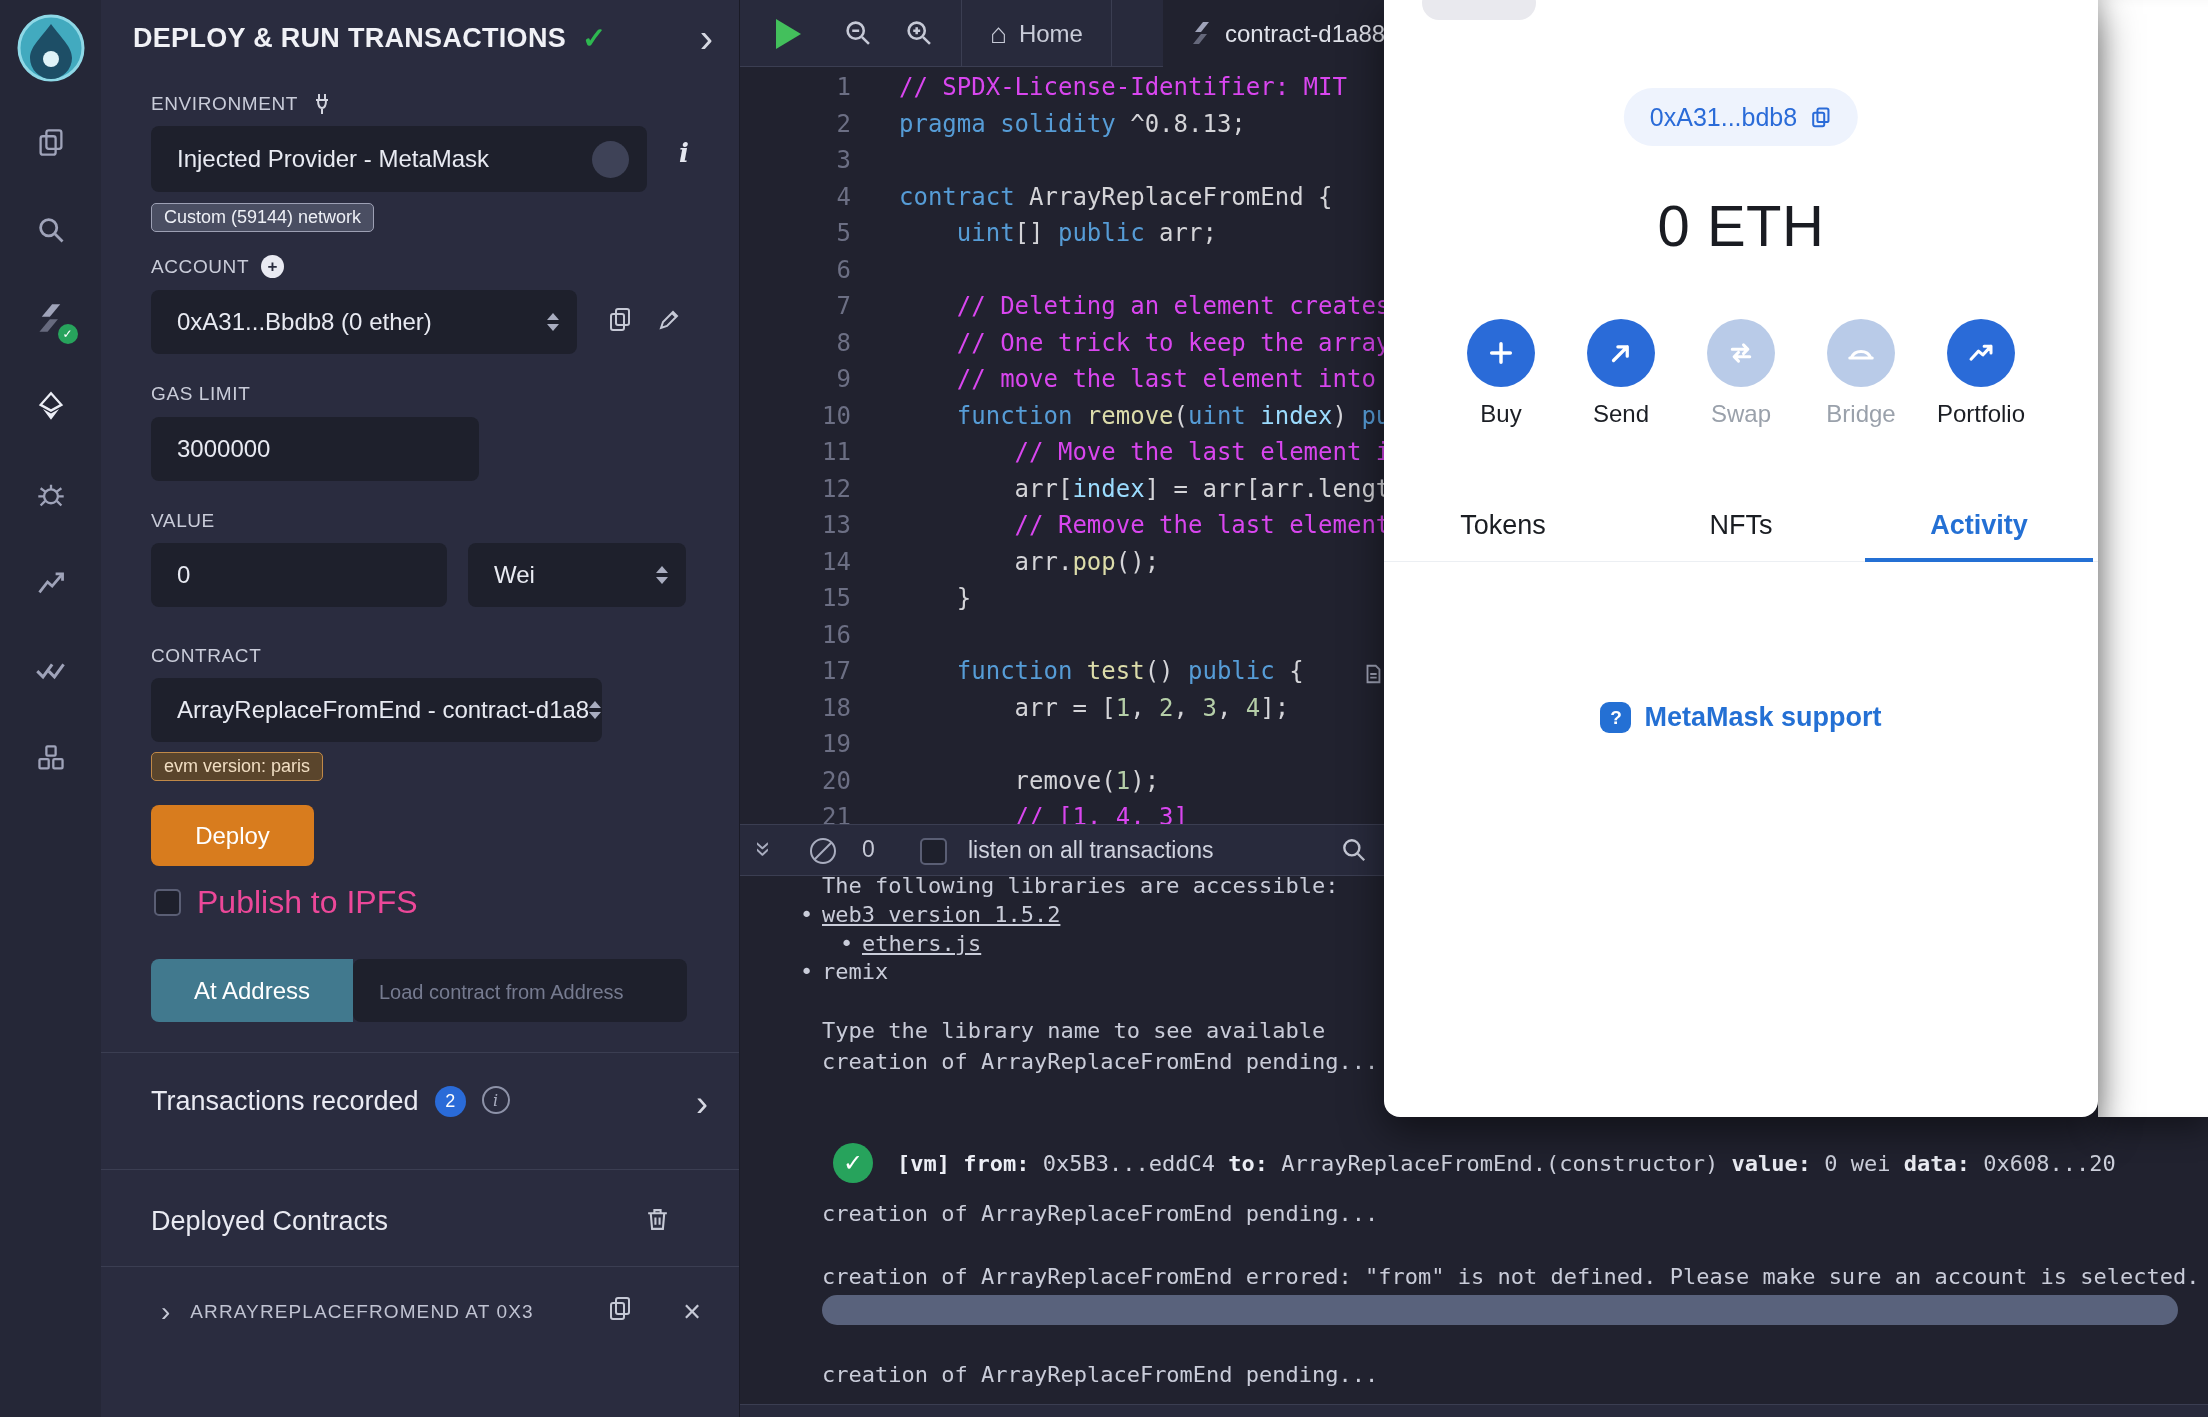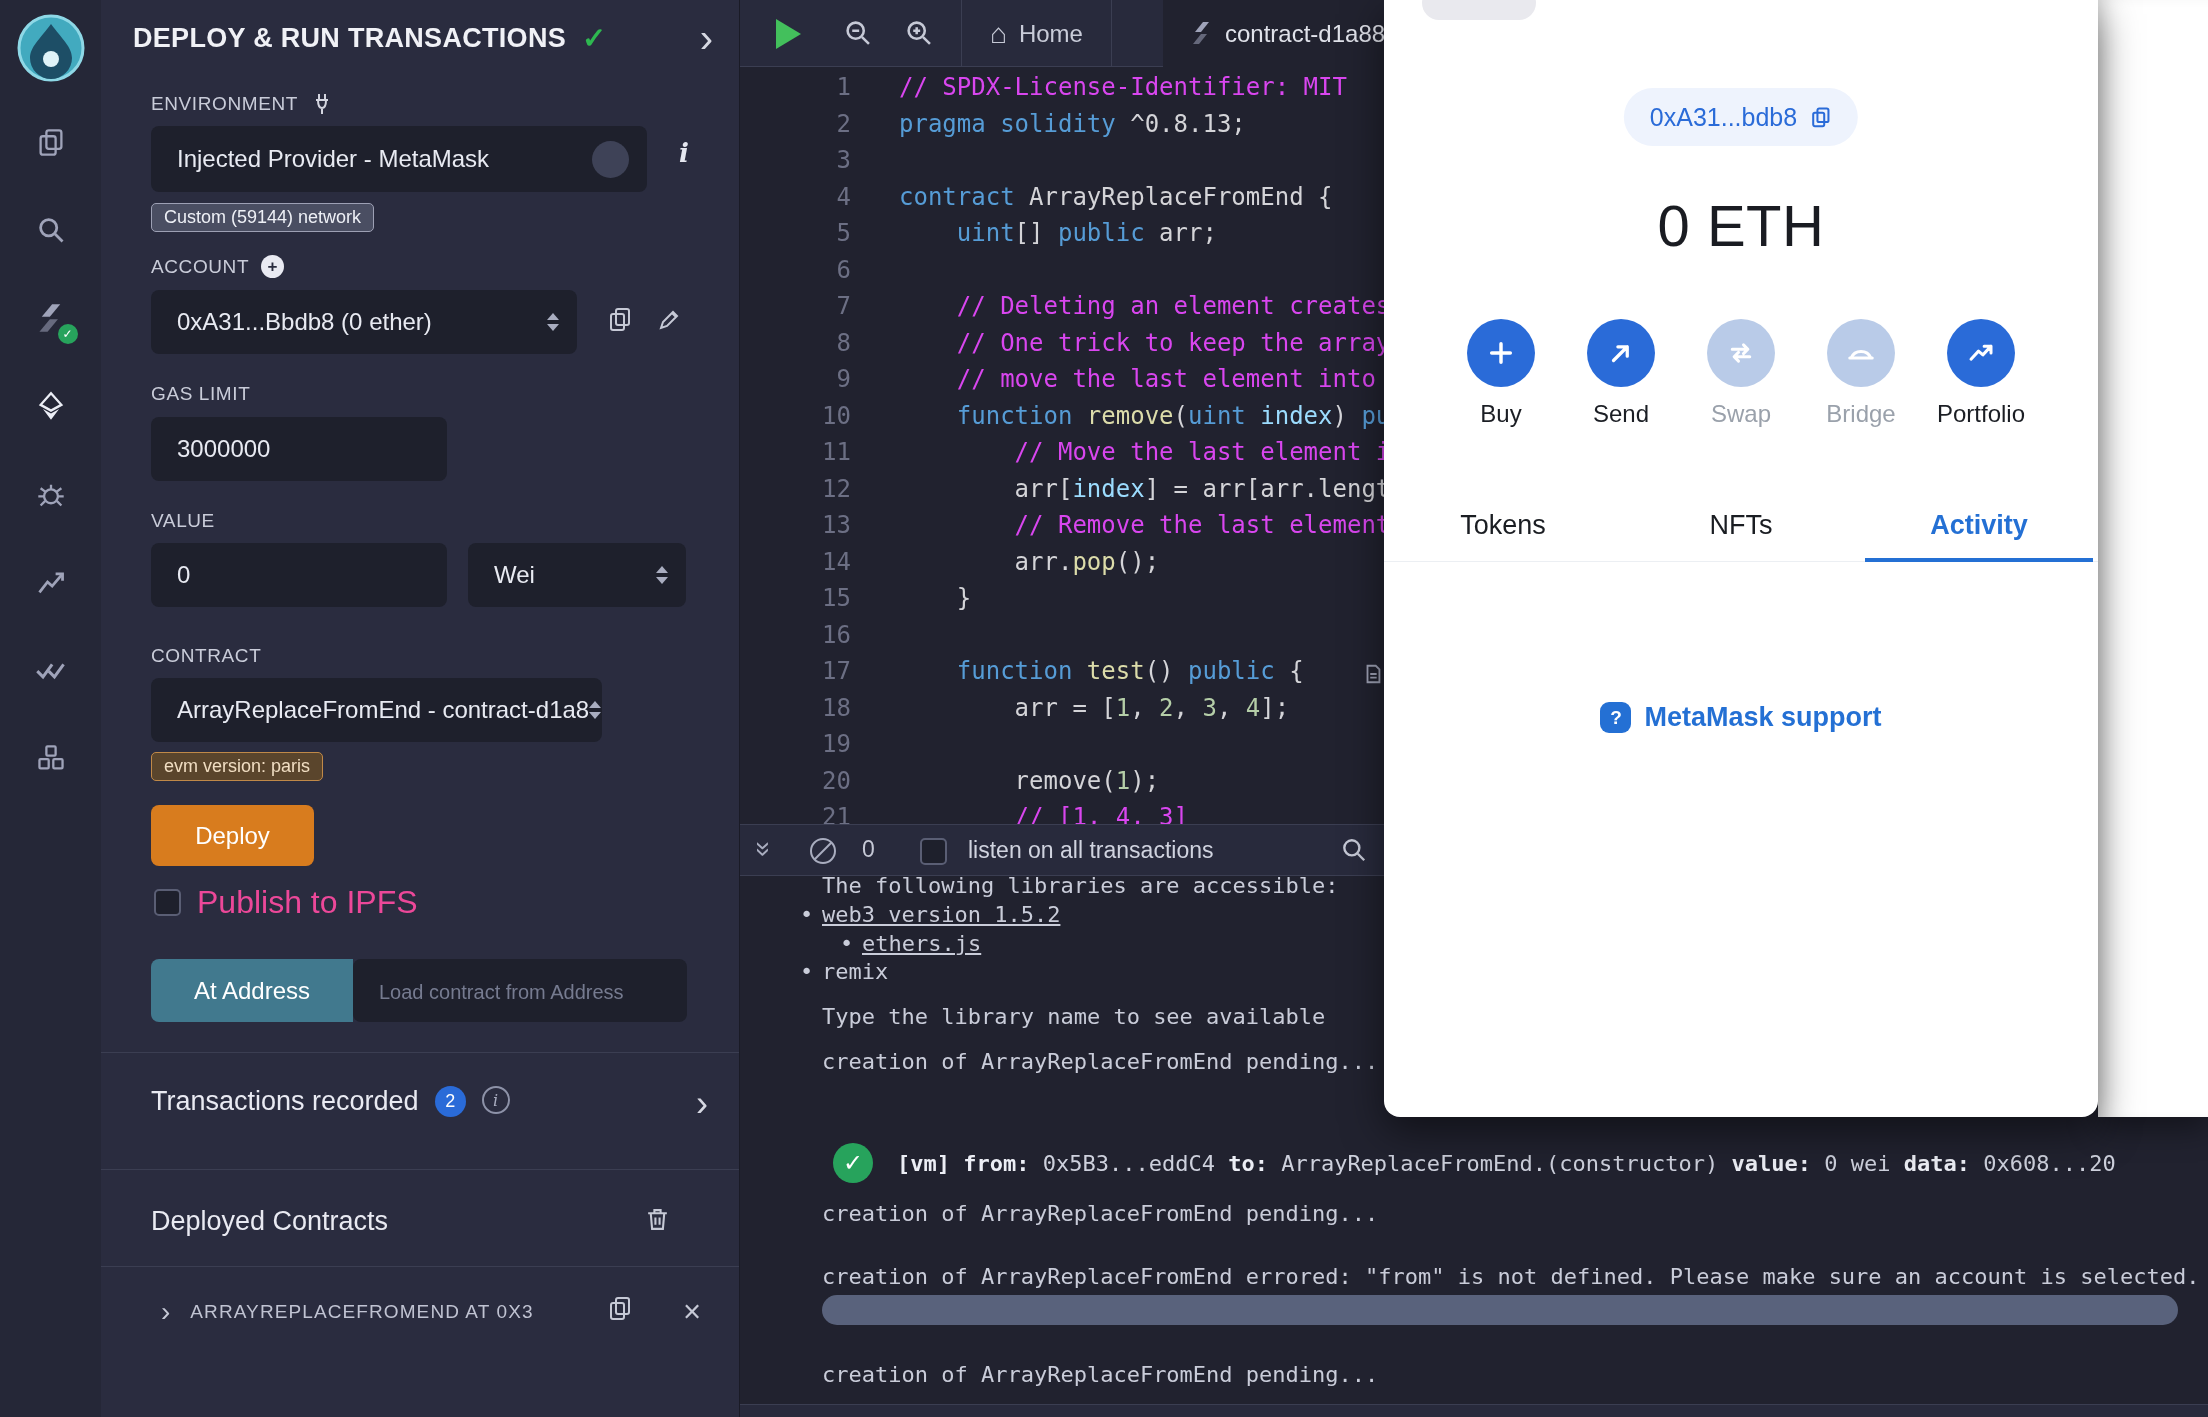--- a/index.html
+++ b/index.html
@@ -220,21 +220,21 @@
     </span>
     <span class="mini-icon" style="left:556px;top:306px">
       <svg width="26" height="26" viewBox="0 0 26 26" fill="none" stroke="currentColor" stroke-width="2">
           <path d="M4 22 l2 -6 10 -10 4 4 -10 10 z M15 7 l4 4"></path>
         </svg>
     </span>
 
     <div class="lbl" style="top:383px">
         <span>GAS LIMIT</span>
       </div>
-    <input class="fld" style="left: 50px; top: 417px; width: 296px; height: 64px;" value="3000000">
+    <input class="fld" style="left: 50px; top: 417px; width: 328px; height: 64px;" value="3000000">
 
     <div class="lbl" style="top:510px">
         <span>VALUE</span>
       </div>
     <input class="fld" style="left: 50px; top: 543px; width: 296px; height: 64px;" value="0">
     <div class="dd" style="left:367px;top:543px;width:218px;height:64px">
       <span>Wei</span>
       <span class="updown">
           <i class="tu"></i>
           <i class="td"></i>
@@ -368,21 +368,21 @@
               <circle cx="11" cy="11" r="7"></circle>
               <path d="M16.5 16.5 L22.5 22.5"></path>
             </svg>
         </span>
       </div>
       <div class="t-log">
           <div class="tl" style="top: 49px;">The following libraries are accessible:</div>
           <div class="tl link bullet" style="top: 78px;">web3 version 1.5.2</div>
           <div class="tl link bullet" style="top: 107px; margin-left: 40px;">ethers.js</div>
           <div class="tl bullet" style="top: 135px;">remix</div>
-          <div class="tl" style="top: 180px;">Type the library name to see available </div>
+          <div class="tl" style="top: 194px;">Type the library name to see available </div>
           <div class="tl" style="top: 225px;">creation of ArrayReplaceFromEnd pending...</div>
           <div class="vm-row" style="top: 319px;">
             <span class="vm-check">✓</span>
             <span class="vm-text"><span class="b">[vm]</span><span> </span><span class="b">from:</span><span> 0x5B3...eddC4 </span><span class="b">to:</span><span> ArrayReplaceFromEnd.(constructor) </span><span class="b">value:</span><span> 0 wei </span><span class="b">data:</span><span> 0x608...20</span></span>
           </div>
           <div class="tl" style="top: 377px;">creation of ArrayReplaceFromEnd pending...</div>
           <div class="tl" style="top: 440px;">creation of ArrayReplaceFromEnd errored: "from" is not defined. Please make sure an account is selected. If</div>
           <div class="t-bar" style="top: 471px;"></div>
           <div class="tl" style="top: 538px;">creation of ArrayReplaceFromEnd pending...</div>
         </div>

